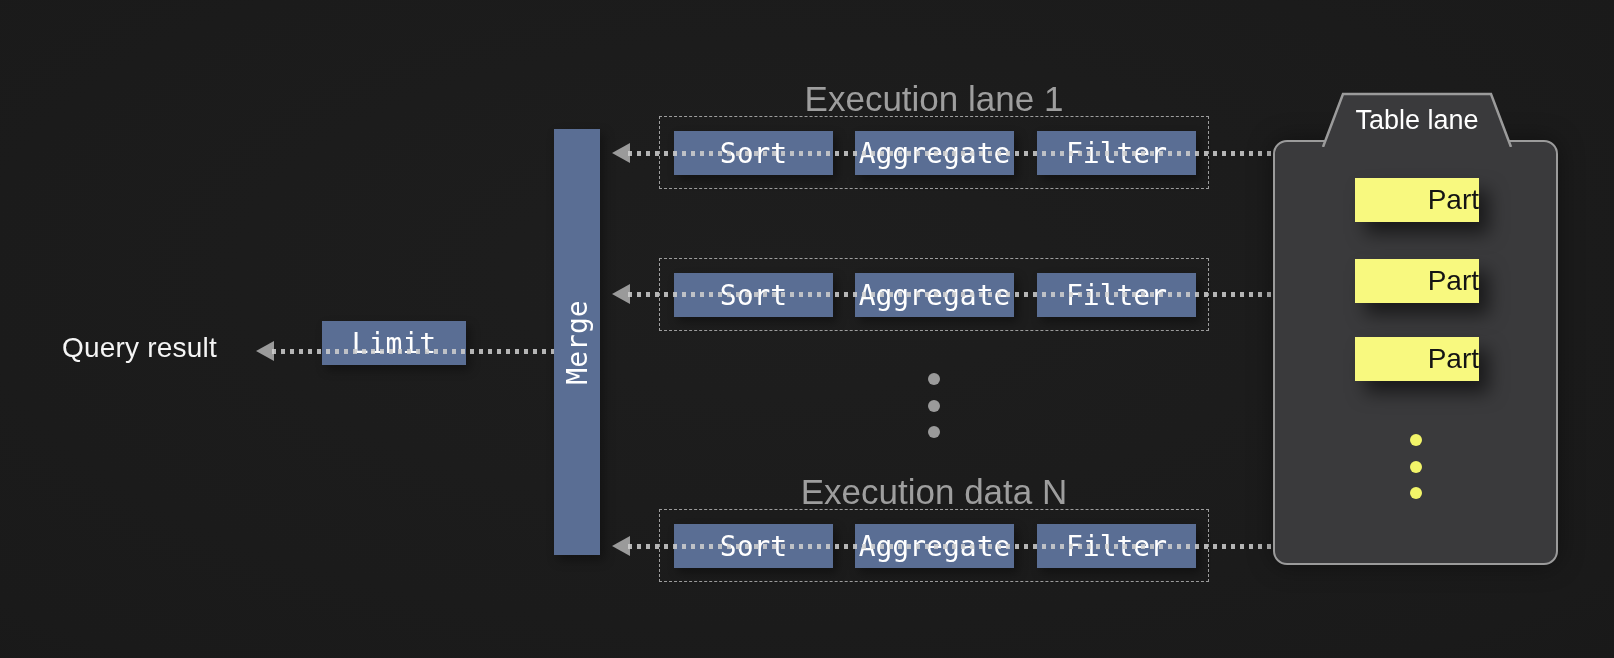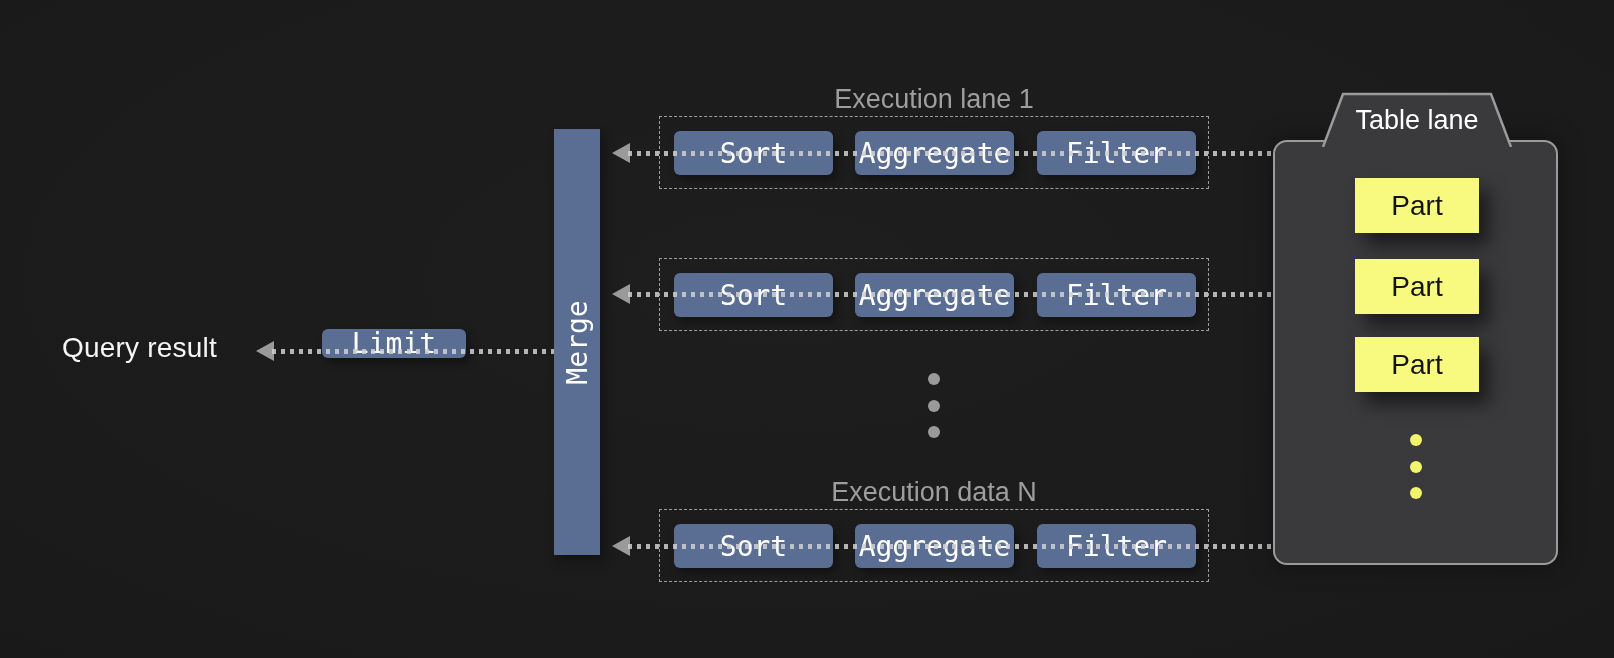--- a/index.html
+++ b/index.html
@@ -20,32 +20,32 @@
     background-image:repeating-linear-gradient(90deg, var(--dotted-line,#d0d0d0) 0 4px, transparent 4px 9px);
     opacity:.85;
   }
   .arrow-left{
     width:0;height:0;z-index:2;
     border-top:10px solid transparent;border-bottom:10px solid transparent;
     border-right:18px solid var(--arrow,#9a9a9a);
   }
   .op-box{
     background:var(--accent-blue,#5a6e94);
-    z-index:1;border-radius:6px;
+    z-index:1;border-radius:0;
     display:flex;align-items:center;justify-content:center;
     box-shadow:4px 5px 9px rgba(0,0,0,.35);
   }
   .op-box span{
     position:relative;z-index:3;
     font-family:"DejaVu Sans Mono", monospace;
     font-size:28px;color:var(--box-text,#ffffff);
   }
   .lane-title{
     left:659px;width:550px;text-align:center;
-    font-size:27px;line-height:30px;color:var(--lane-label,#9e9e9e);z-index:1;
+    font-size:35px;line-height:30px;color:var(--lane-label,#9e9e9e);z-index:1;
   }
   .lane-dash{
     left:659px;width:550px;height:73px;
     border:1px dashed var(--dash-border,#c9c9c9);
     opacity:.75;z-index:0;box-sizing:border-box;
   }
   .merge-bar{
     left:554px;top:129px;width:46px;height:426px;
     background:var(--accent-blue,#5a6e94);z-index:1;
     display:flex;align-items:center;justify-content:center;
@@ -65,36 +65,36 @@
     border:2px solid var(--container-border,#9b9b9b);
     border-radius:14px;box-sizing:border-box;z-index:2;
     box-shadow:0 0 26px rgba(0,0,0,.4);
   }
   .tab-shape{left:1320px;top:91px;z-index:3;}
   .tab-title{
     left:1320px;top:104px;width:194px;text-align:center;
     font-size:27px;line-height:32px;color:#ffffff;z-index:4;
   }
   .part-box{
-    left:1355px;width:124px;height:55px;z-index:4;
+    left:1355px;width:124px;height:44px;z-index:4;
     background:var(--part-yellow,#f8f97f);
-    display:flex;align-items:center;justify-content:center;
+    display:flex;align-items:center;justify-content:flex-end;
     box-shadow:10px 12px 18px rgba(0,0,0,.55);
   }
   .part-box span{font-size:28px;color:var(--part-text,#141414);}
 </style>
 </head>
 <body>
 
 <div class="canvas">
 
   <div class="abs query-result">Query result</div>
   <div class="abs arrow-left" style="left:256px;top:341px"></div>
   <div class="abs dotted" style="left:272px;top:349px;width:282px"></div>
-  <div class="abs op-box" style="left:322px;top:329px;width:144px;height:29px">
+  <div class="abs op-box" style="left:322px;top:321px;width:144px;height:44px">
     <span>Limit</span>
   </div>
 
   <div class="abs merge-bar">
     <span>Merge</span>
   </div>
 
   <div class="abs lane-title" style="top:84px">Execution lane 1</div>
   <div class="abs lane-dash" style="top:116px"></div>
   <div class="abs arrow-left" style="left:612px;top:143px"></div>

